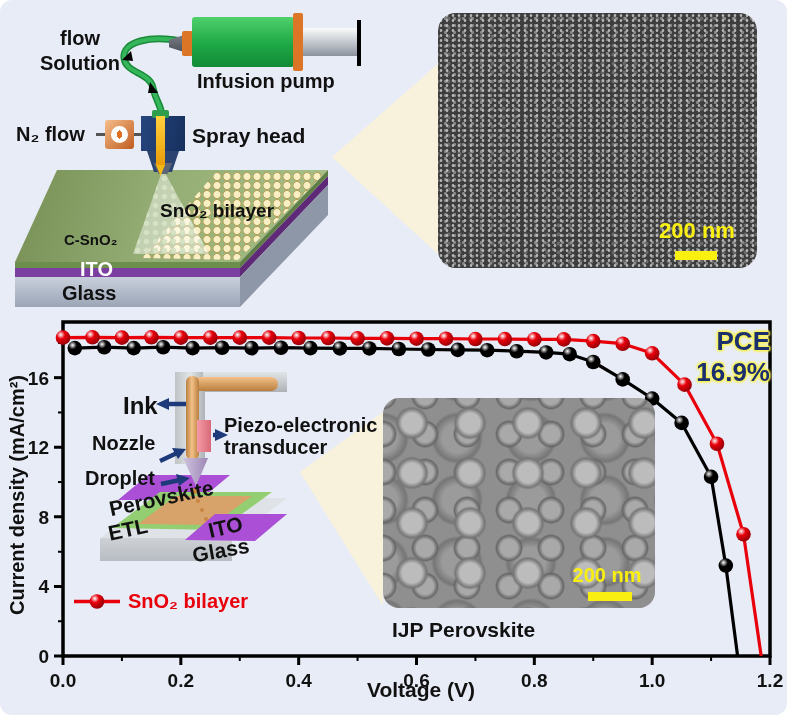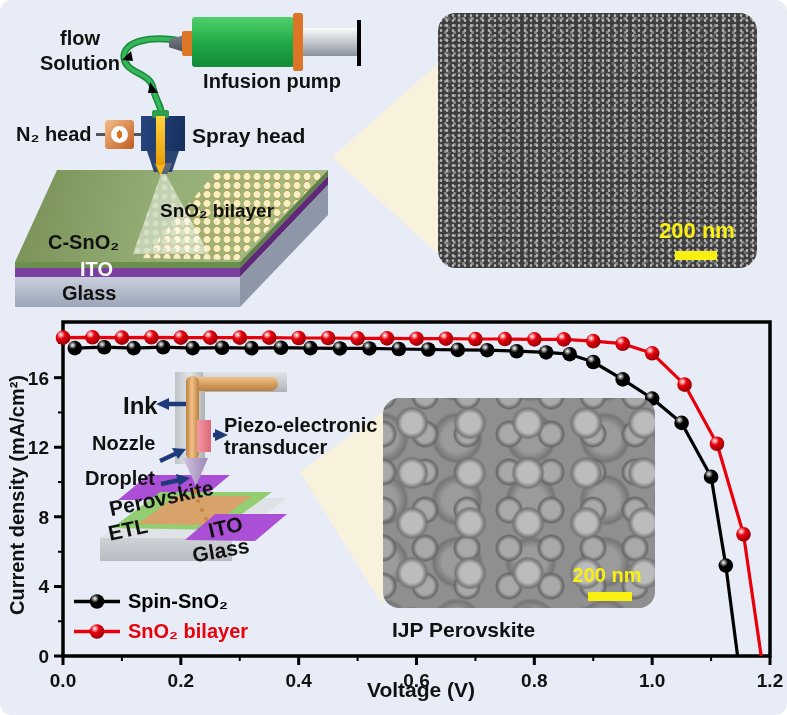--- a/index.html
+++ b/index.html
@@ -54,21 +54,21 @@
   .sub-front-ito{left:15px;top:268px;width:225px;height:9px;background:#7a3fa0;}
   .sub-front-glass{left:15px;top:277px;width:225px;height:30px;background:linear-gradient(#c9d0dc,#9aa5b6);}
   .sub-side{left:240px;top:170px;width:88px;height:137px;}
   .sub-side .s-green{position:absolute;inset:0;background:#5f7f46;
       clip-path:polygon(0 92px,88px 0,88px 6px,0 98px);}
   .sub-side .s-ito{position:absolute;inset:0;background:#5e2a78;
       clip-path:polygon(0 98px,88px 6px,88px 15px,0 107px);}
   .sub-side .s-glass{position:absolute;inset:0;background:#8d97a8;
       clip-path:polygon(0 107px,88px 15px,88px 45px,0 137px);}
   .sno2-bilayer-label{left:160px;top:200px;width:140px;font-size:19px;}
-  .c-sno2-label{left:48px;top:231px;width:100px;font-size:20px;}
+  .c-sno2-label{left:64px;top:231px;width:100px;font-size:15px;}
   .ito-label{left:80px;top:258px;width:60px;font-size:20px;color:#fff;}
   .glass-label{left:62px;top:282px;width:90px;font-size:20px;}
 
   
   .sem-top{left:438px;top:13px;width:319px;height:255px;border-radius:18px;
     background-color:#3d3d3d;
     background-image:
       radial-gradient(circle,rgba(195,195,195,.9) 1px,rgba(0,0,0,0) 1.7px),
       radial-gradient(circle,rgba(150,150,150,.85) 1.2px,rgba(0,0,0,0) 2px),
       radial-gradient(circle,rgba(108,108,108,.9) 1.5px,rgba(0,0,0,0) 2.4px),
@@ -157,23 +157,23 @@
   <div class="abs lbl solution-flow" style="z-index:3;">
     <div>flow</div>
     <div>Solution</div>
   </div>
   <div class="abs syr-tip" style="z-index:2;"></div>
   <div class="abs syr-ring" style="z-index:2;"></div>
   <div class="abs syr-body" style="z-index:2;"></div>
   <div class="abs syr-flange" style="z-index:2;"></div>
   <div class="abs syr-plunger" style="z-index:2;"></div>
   <div class="abs syr-handle" style="z-index:2;"></div>
-  <div class="abs lbl infusion-pump-label" style="z-index:3;text-align:center;">Infusion pump</div>
-
-  <div class="abs lbl n2-flow" style="z-index:3;">N₂ head</div>
+  <div class="abs lbl infusion-pump-label" style="z-index:3;">Infusion pump</div>
+
+  <div class="abs lbl n2-flow" style="z-index:3;">N₂ flow</div>
   <div class="abs valve-line-l" style="z-index:2;"></div>
   <div class="abs valve" style="z-index:2;"></div>
   <div class="abs valve-line-r" style="z-index:2;"></div>
 
   <div class="abs spray-head-trap" style="z-index:2;"></div>
   <div class="abs spray-head-tip" style="z-index:2;"></div>
   <div class="abs spray-head-block" style="z-index:2;"></div>
   <div class="abs spray-cap" style="z-index:3;"></div>
   <div class="abs spray-channel" style="z-index:3;"></div>
   <div class="abs spray-channel-tip" style="z-index:3;"></div>
@@ -295,28 +295,25 @@
       <circle cx="500.7916666666667" cy="17.39583333333337" r="7.3" fill="url(#sph1)"></circle>
       <circle cx="530.25" cy="19.13541666666663" r="7.3" fill="url(#sph1)"></circle>
       <circle cx="559.7083333333333" cy="21.74479166666663" r="7.3" fill="url(#sph1)"></circle>
       <circle cx="589.1666666666667" cy="31.3125" r="7.3" fill="url(#sph1)"></circle>
       <circle cx="621.5708333333333" cy="62.625" r="7.3" fill="url(#sph1)"></circle>
       <circle cx="653.9750000000001" cy="121.77083333333334" r="7.3" fill="url(#sph1)"></circle>
       <circle cx="680.4875000000001" cy="212.22916666666666" r="7.3" fill="url(#sph1)"></circle>
     </svg>
   <div class="abs lbl x-axis-label" style="z-index:3;">Voltage (V)</div>
   <div class="abs lbl y-axis-label" style="z-index:3;">Current density (mA/cm²)</div>
+  <div class="abs pce" style="z-index:4;">
+    <div>PCE</div>
+    <div>16.9%</div>
+  </div>
   <div id="legend" class="abs" style="z-index:4;">
-      <div class="legend-row">
-        <svg width="50" height="19">
-          <line x1="2" y1="9.5" x2="48" y2="9.5" stroke="#000000" stroke-width="3.5"></line>
-          <circle cx="25" cy="9.5" r="7.3" fill="url(#sph0)"></circle>
-        </svg>
-        <span style="color: rgb(0, 0, 0);">Spin-SnO₂</span>
-      </div>
       <div class="legend-row">
         <svg width="50" height="19">
           <line x1="2" y1="9.5" x2="48" y2="9.5" stroke="#e8000b" stroke-width="3.5"></line>
           <circle cx="25" cy="9.5" r="7.3" fill="url(#sph1)"></circle>
         </svg>
         <span style="color: rgb(232, 0, 11);">SnO₂ bilayer</span>
       </div>
     </div>
 
   <div class="abs ij-bracket-v" style="z-index:3;"></div>

